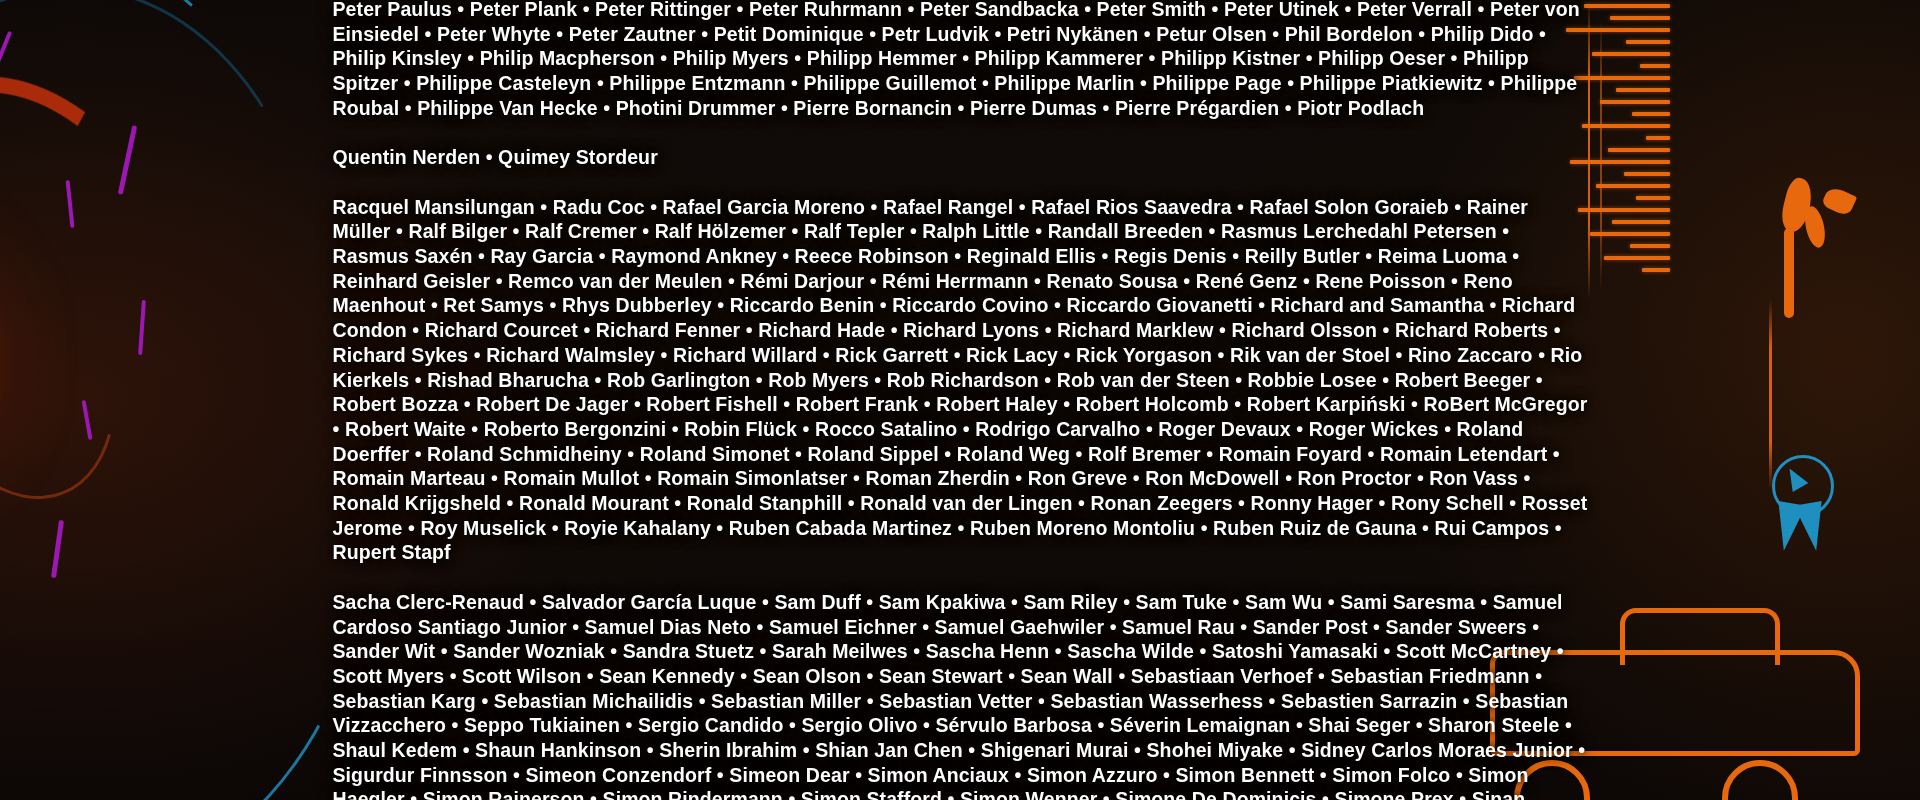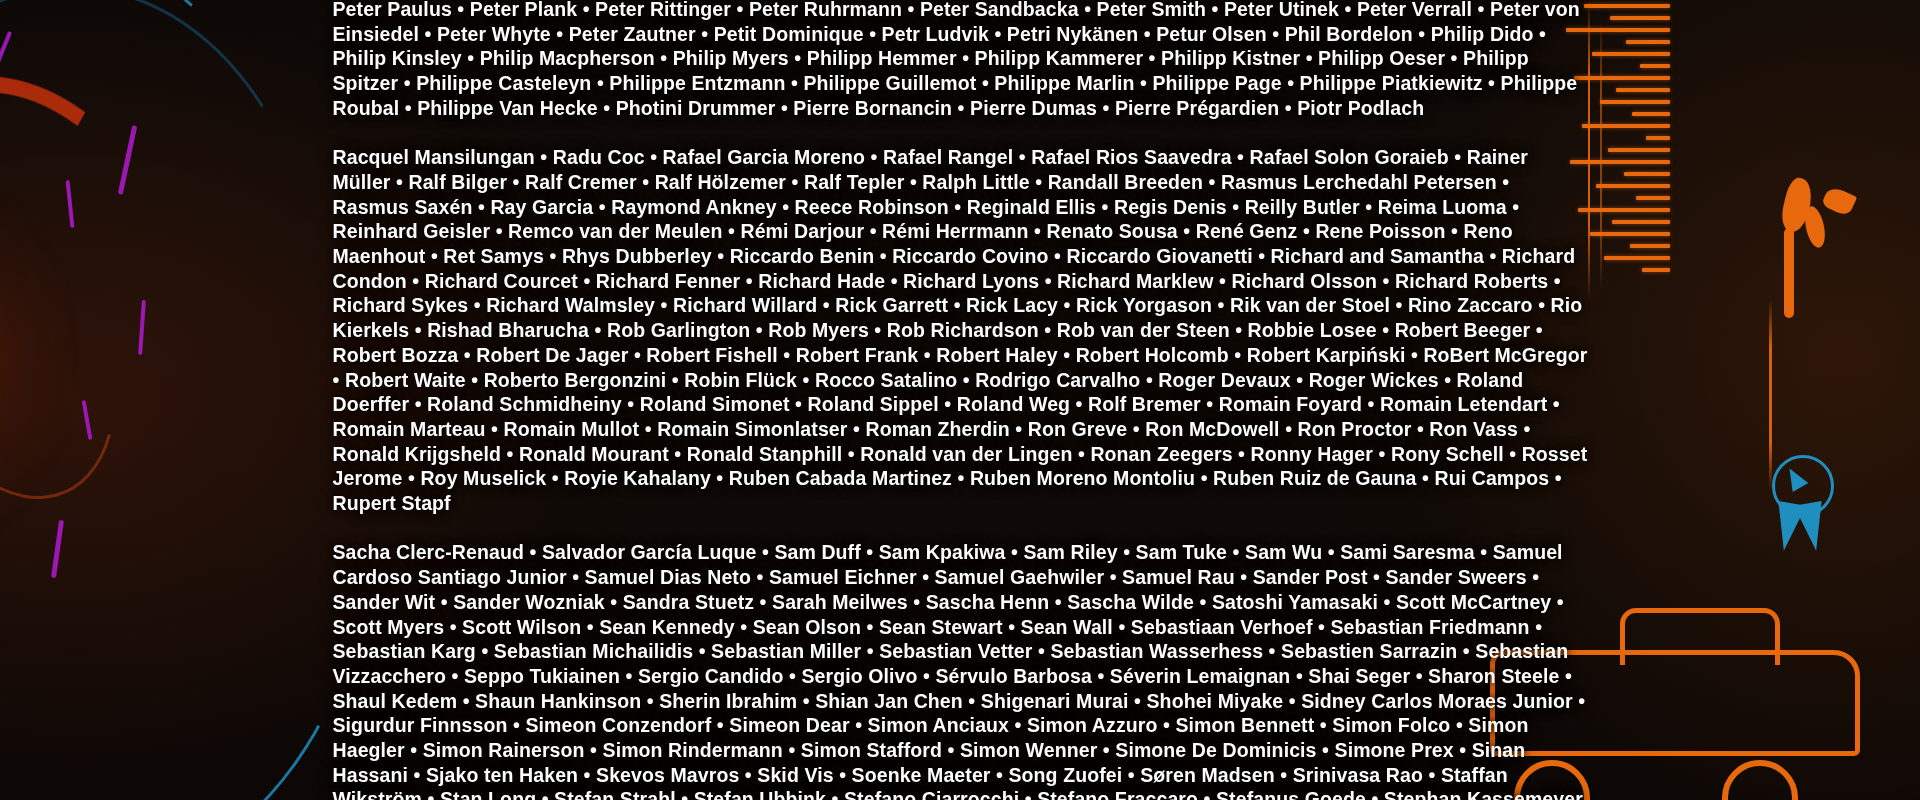--- a/index.html
+++ b/index.html
@@ -289,18 +289,19 @@
       <div class="cabin"></div>
       <div class="body"></div>
       <div class="wheel w1"></div>
       <div class="wheel w2"></div>
     </div>
   </div>
 
   <div class="credits">
     <div class="credits-col top-clip">
       <p>Peter Paulus • Peter Plank • Peter Rittinger • Peter Ruhrmann • Peter Sandbacka • Peter Smith • Peter Utinek • Peter Verrall • Peter von Einsiedel • Peter Whyte • Peter Zautner • Petit Dominique • Petr Ludvik • Petri Nykänen • Petur Olsen • Phil Bordelon • Philip Dido • Philip Kinsley • Philip Macpherson • Philip Myers • Philipp Hemmer • Philipp Kammerer • Philipp Kistner • Philipp Oeser • Philipp Spitzer • Philippe Casteleyn • Philippe Entzmann • Philippe Guillemot • Philippe Marlin • Philippe Page • Philippe Piatkiewitz • Philippe Roubal • Philippe Van Hecke • Photini Drummer • Pierre Bornancin • Pierre Dumas • Pierre Prégardien • Piotr Podlach</p>
+      <p>Quentin Nerden • Quimey Stordeur</p>
       <p>Racquel Mansilungan • Radu Coc • Rafael Garcia Moreno • Rafael Rangel • Rafael Rios Saavedra • Rafael Solon Goraieb • Rainer Müller • Ralf Bilger • Ralf Cremer • Ralf Hölzemer • Ralf Tepler • Ralph Little • Randall Breeden • Rasmus Lerchedahl Petersen • Rasmus Saxén • Ray Garcia • Raymond Ankney • Reece Robinson • Reginald Ellis • Regis Denis • Reilly Butler • Reima Luoma • Reinhard Geisler • Remco van der Meulen • Rémi Darjour • Rémi Herrmann • Renato Sousa • René Genz • Rene Poisson • Reno Maenhout • Ret Samys • Rhys Dubberley • Riccardo Benin • Riccardo Covino • Riccardo Giovanetti • Richard and Samantha • Richard Condon • Richard Courcet • Richard Fenner • Richard Hade • Richard Lyons • Richard Marklew • Richard Olsson • Richard Roberts • Richard Sykes • Richard Walmsley • Richard Willard • Rick Garrett • Rick Lacy • Rick Yorgason • Rik van der Stoel • Rino Zaccaro • Rio Kierkels • Rishad Bharucha • Rob Garlington • Rob Myers • Rob Richardson • Rob van der Steen • Robbie Losee • Robert Beeger • Robert Bozza • Robert De Jager • Robert Fishell • Robert Frank • Robert Haley • Robert Holcomb • Robert Karpiński • RoBert McGregor • Robert Waite • Roberto Bergonzini • Robin Flück • Rocco Satalino • Rodrigo Carvalho • Roger Devaux • Roger Wickes • Roland Doerffer • Roland Schmidheiny • Roland Simonet • Roland Sippel • Roland Weg • Rolf Bremer • Romain Foyard • Romain Letendart • Romain Marteau • Romain Mullot • Romain Simonlatser • Roman Zherdin • Ron Greve • Ron McDowell • Ron Proctor • Ron Vass • Ronald Krijgsheld • Ronald Mourant • Ronald Stanphill • Ronald van der Lingen • Ronan Zeegers • Ronny Hager • Rony Schell • Rosset Jerome • Roy Muselick • Royie Kahalany • Ruben Cabada Martinez • Ruben Moreno Montoliu • Ruben Ruiz de Gauna • Rui Campos • Rupert Stapf</p>
       <p class="tight">Sacha Clerc-Renaud • Salvador García Luque • Sam Duff • Sam Kpakiwa • Sam Riley • Sam Tuke • Sam Wu • Sami Saresma • Samuel Cardoso Santiago Junior • Samuel Dias Neto • Samuel Eichner • Samuel Gaehwiler • Samuel Rau • Sander Post • Sander Sweers • Sander Wit • Sander Wozniak • Sandra Stuetz • Sarah Meilwes • Sascha Henn • Sascha Wilde • Satoshi Yamasaki • Scott McCartney • Scott Myers • Scott Wilson • Sean Kennedy • Sean Olson • Sean Stewart • Sean Wall • Sebastiaan Verhoef • Sebastian Friedmann • Sebastian Karg • Sebastian Michailidis • Sebastian Miller • Sebastian Vetter • Sebastian Wasserhess • Sebastien Sarrazin • Sebastian Vizzacchero • Seppo Tukiainen • Sergio Candido • Sergio Olivo • Sérvulo Barbosa • Séverin Lemaignan • Shai Seger • Sharon Steele • Shaul Kedem • Shaun Hankinson • Sherin Ibrahim • Shian Jan Chen • Shigenari Murai • Shohei Miyake • Sidney Carlos Moraes Junior • Sigurdur Finnsson • Simeon Conzendorf • Simeon Dear • Simon Anciaux • Simon Azzuro • Simon Bennett • Simon Folco • Simon Haegler • Simon Rainerson • Simon Rindermann • Simon Stafford • Simon Wenner • Simone De Dominicis • Simone Prex • Sinan Hassani • Sjako ten Haken • Skevos Mavros • Skid Vis • Soenke Maeter • Song Zuofei • Søren Madsen • Srinivasa Rao • Staffan Wikström • Stan Long • Stefan Strahl • Stefan Ubbink • Stefano Ciarrocchi • Stefano Fraccaro • Stefanus Goede • Stephan Kassemeyer • Stephane Alnet • Stéphane Huart • Stephane Nikel • Stéphane Vincent • Steren Giannini • Steve Fink • Steve George • Steve Mayze • Steven Thompson •</p>
     </div>
   </div>
 
 </div>
 
 </body></html>

